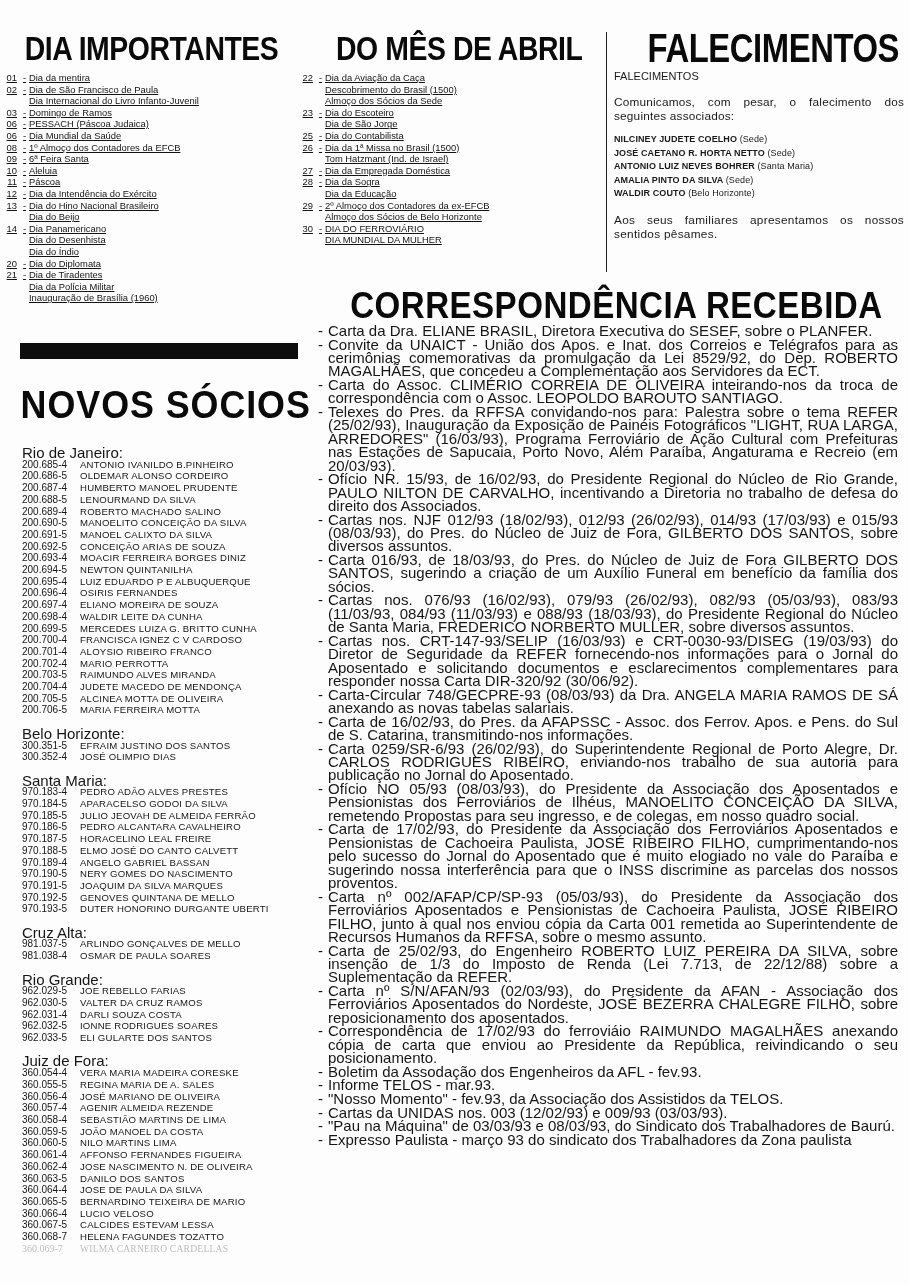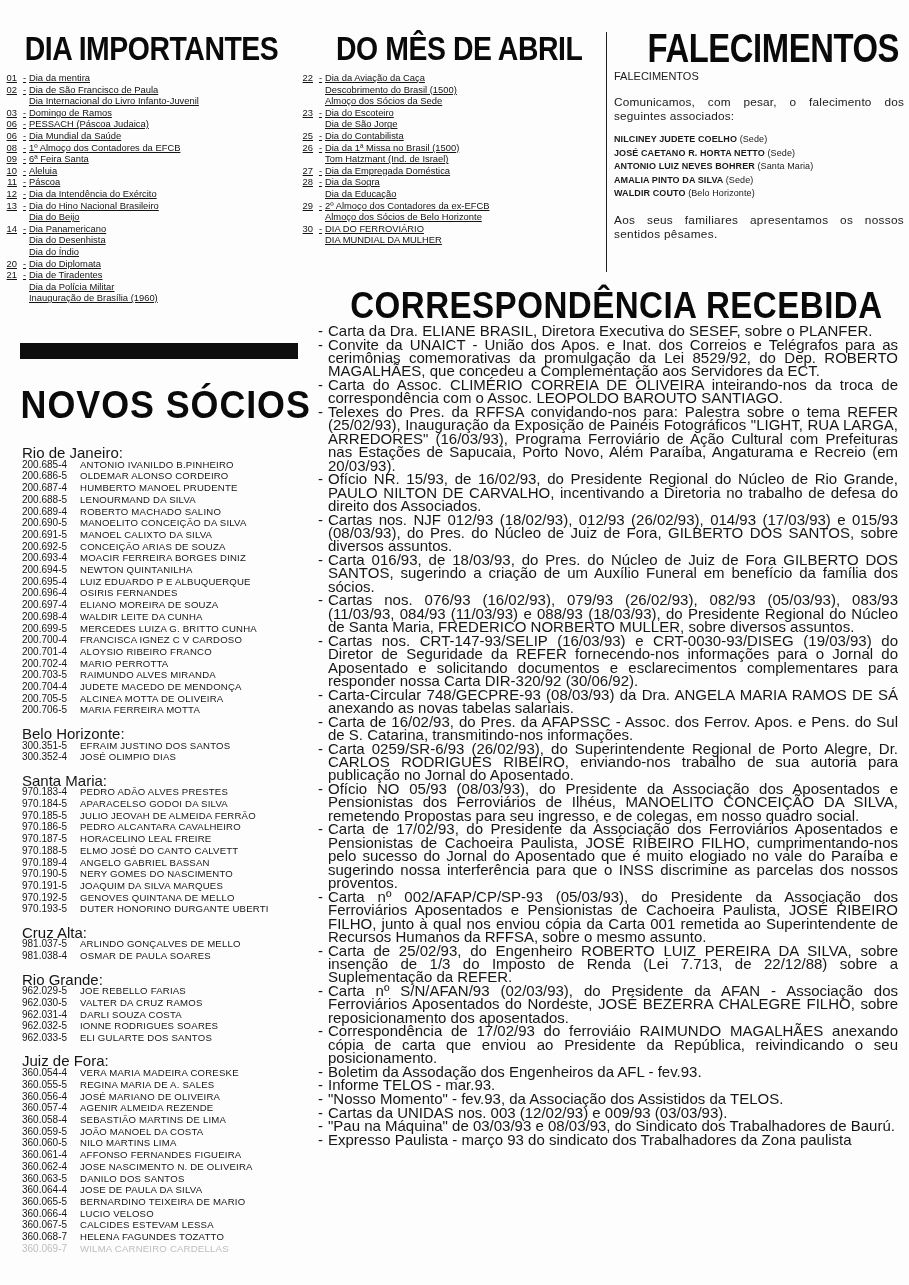--- a/index.html
+++ b/index.html
@@ -42,21 +42,21 @@
     .falec .names { font-size: 9px; line-height: 13.5px; margin-bottom: 12px; font-weight: bold; letter-spacing: 0.1px; }
     .falec .names span.loc { font-weight: normal; }
     .falec .outro { font-size: 11.8px; line-height: 14px; text-align: justify; letter-spacing: 0.3px; }
 
     .members { position: absolute; left: 22px; top: 447px; width: 290px; font-size: 9.6px; line-height: 11.7px; color: #151515; }
     .members .group { margin-bottom: 11.7px; }
     .members .city { font-size: 15px; }
     .members .m { display: flex; white-space: nowrap; }
     .members .code { width: 58px; font-size: 10px; }
     .members .nm { letter-spacing: 0.2px; }
-    .members .faded { color: #bdbdbd; }
+    .members .faded { color: #bdbdbd; font-family: Liberation Serif, serif; }
 
     .corr { position: absolute; left: 318px; top: 324px; width: 580px; font-size: 15px; line-height: 13.4px; color: #161616; }
     .corr .item { position: relative; padding-left: 10px; text-align: justify; margin-bottom: 0.2px; }
     .corr .item::before { content: "-"; position: absolute; left: 0; top: 0; }
   </style>
 </head>
 <body>
 
 <div class="headline" id="h-dias1">DIA IMPORTANTES</div>
 <div class="headline" id="h-dias2">DO MÊS DE ABRIL</div>

